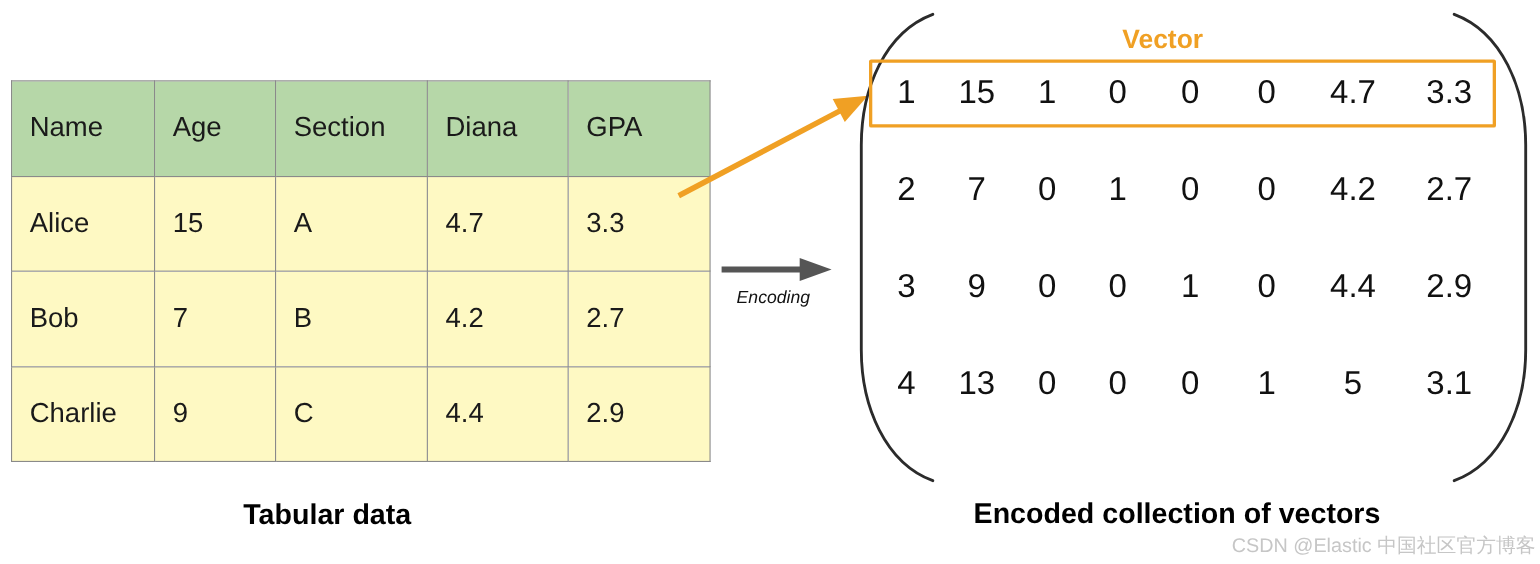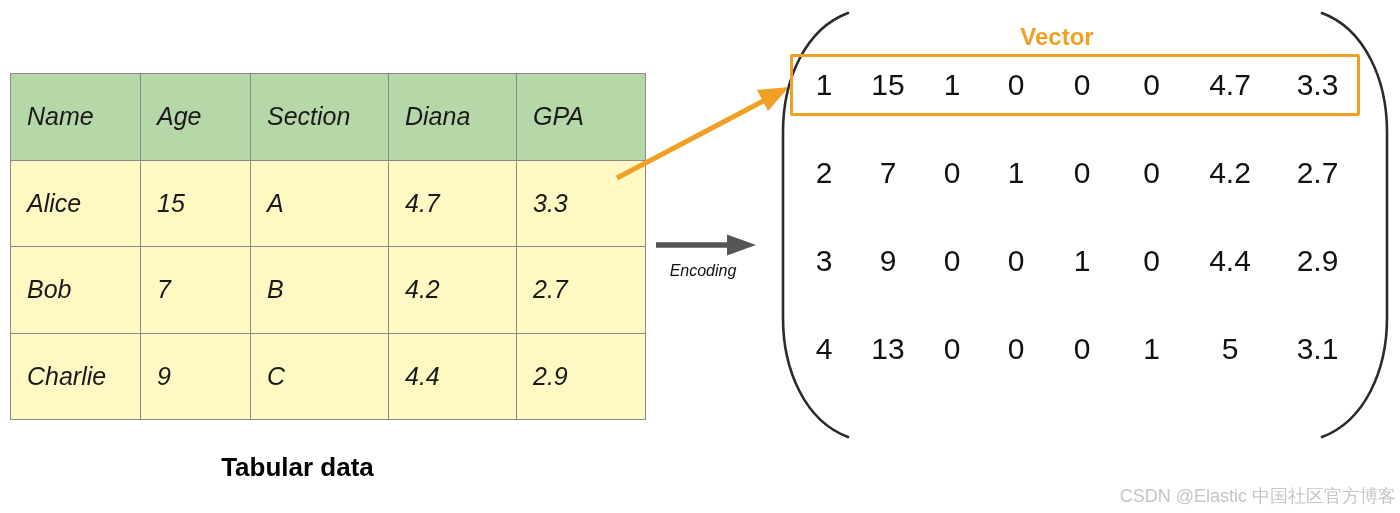--- a/index.html
+++ b/index.html
@@ -3,21 +3,21 @@
 <meta charset="utf-8">
 <style>
   html,body{margin:0;padding:0;background:#ffffff;}
   #canvas{
     position:relative;width:1400px;height:513px;background:#ffffff;overflow:hidden;
     font-family:"Liberation Sans","DejaVu Sans",sans-serif;color:#111;
   }
   
   .data-table{
     position:absolute;left:10px;top:73px;width:635px;height:347px;
-    border-collapse:collapse;table-layout:fixed;font-size:25px;color:#1a1a1a;font-style:italic;
+    border-collapse:collapse;table-layout:fixed;font-size:25px;color:#1a1a1a;
   }
   .data-table td,.data-table th{
     border:1.5px solid var(--table-border,#8a8a8a);
     padding:0 0 0 16px;text-align:left;vertical-align:middle;
     font-weight:normal;overflow:hidden;white-space:nowrap;
   }
   .data-table th{background:var(--header-green,#b6d7a8);height:67px;}
   .data-table td{height:67px;background:#fef9c3;}
   .caption{
     position:absolute;font-weight:bold;font-size:26px;color:#000;text-align:center;
@@ -170,15 +170,16 @@
         <span class="vec-cell">0</span>
         <span class="vec-cell">0</span>
         <span class="vec-cell">0</span>
         <span class="vec-cell">1</span>
         <span class="vec-cell">5</span>
         <span class="vec-cell">3.1</span>
       </div>
     </div>
   </div>
 
+  <div id="caption-right" class="caption">Encoded collection of vectors</div>
 
   <div id="watermark">CSDN @Elastic 中国社区官方博客</div>
 </div>
 
 </body></html>

